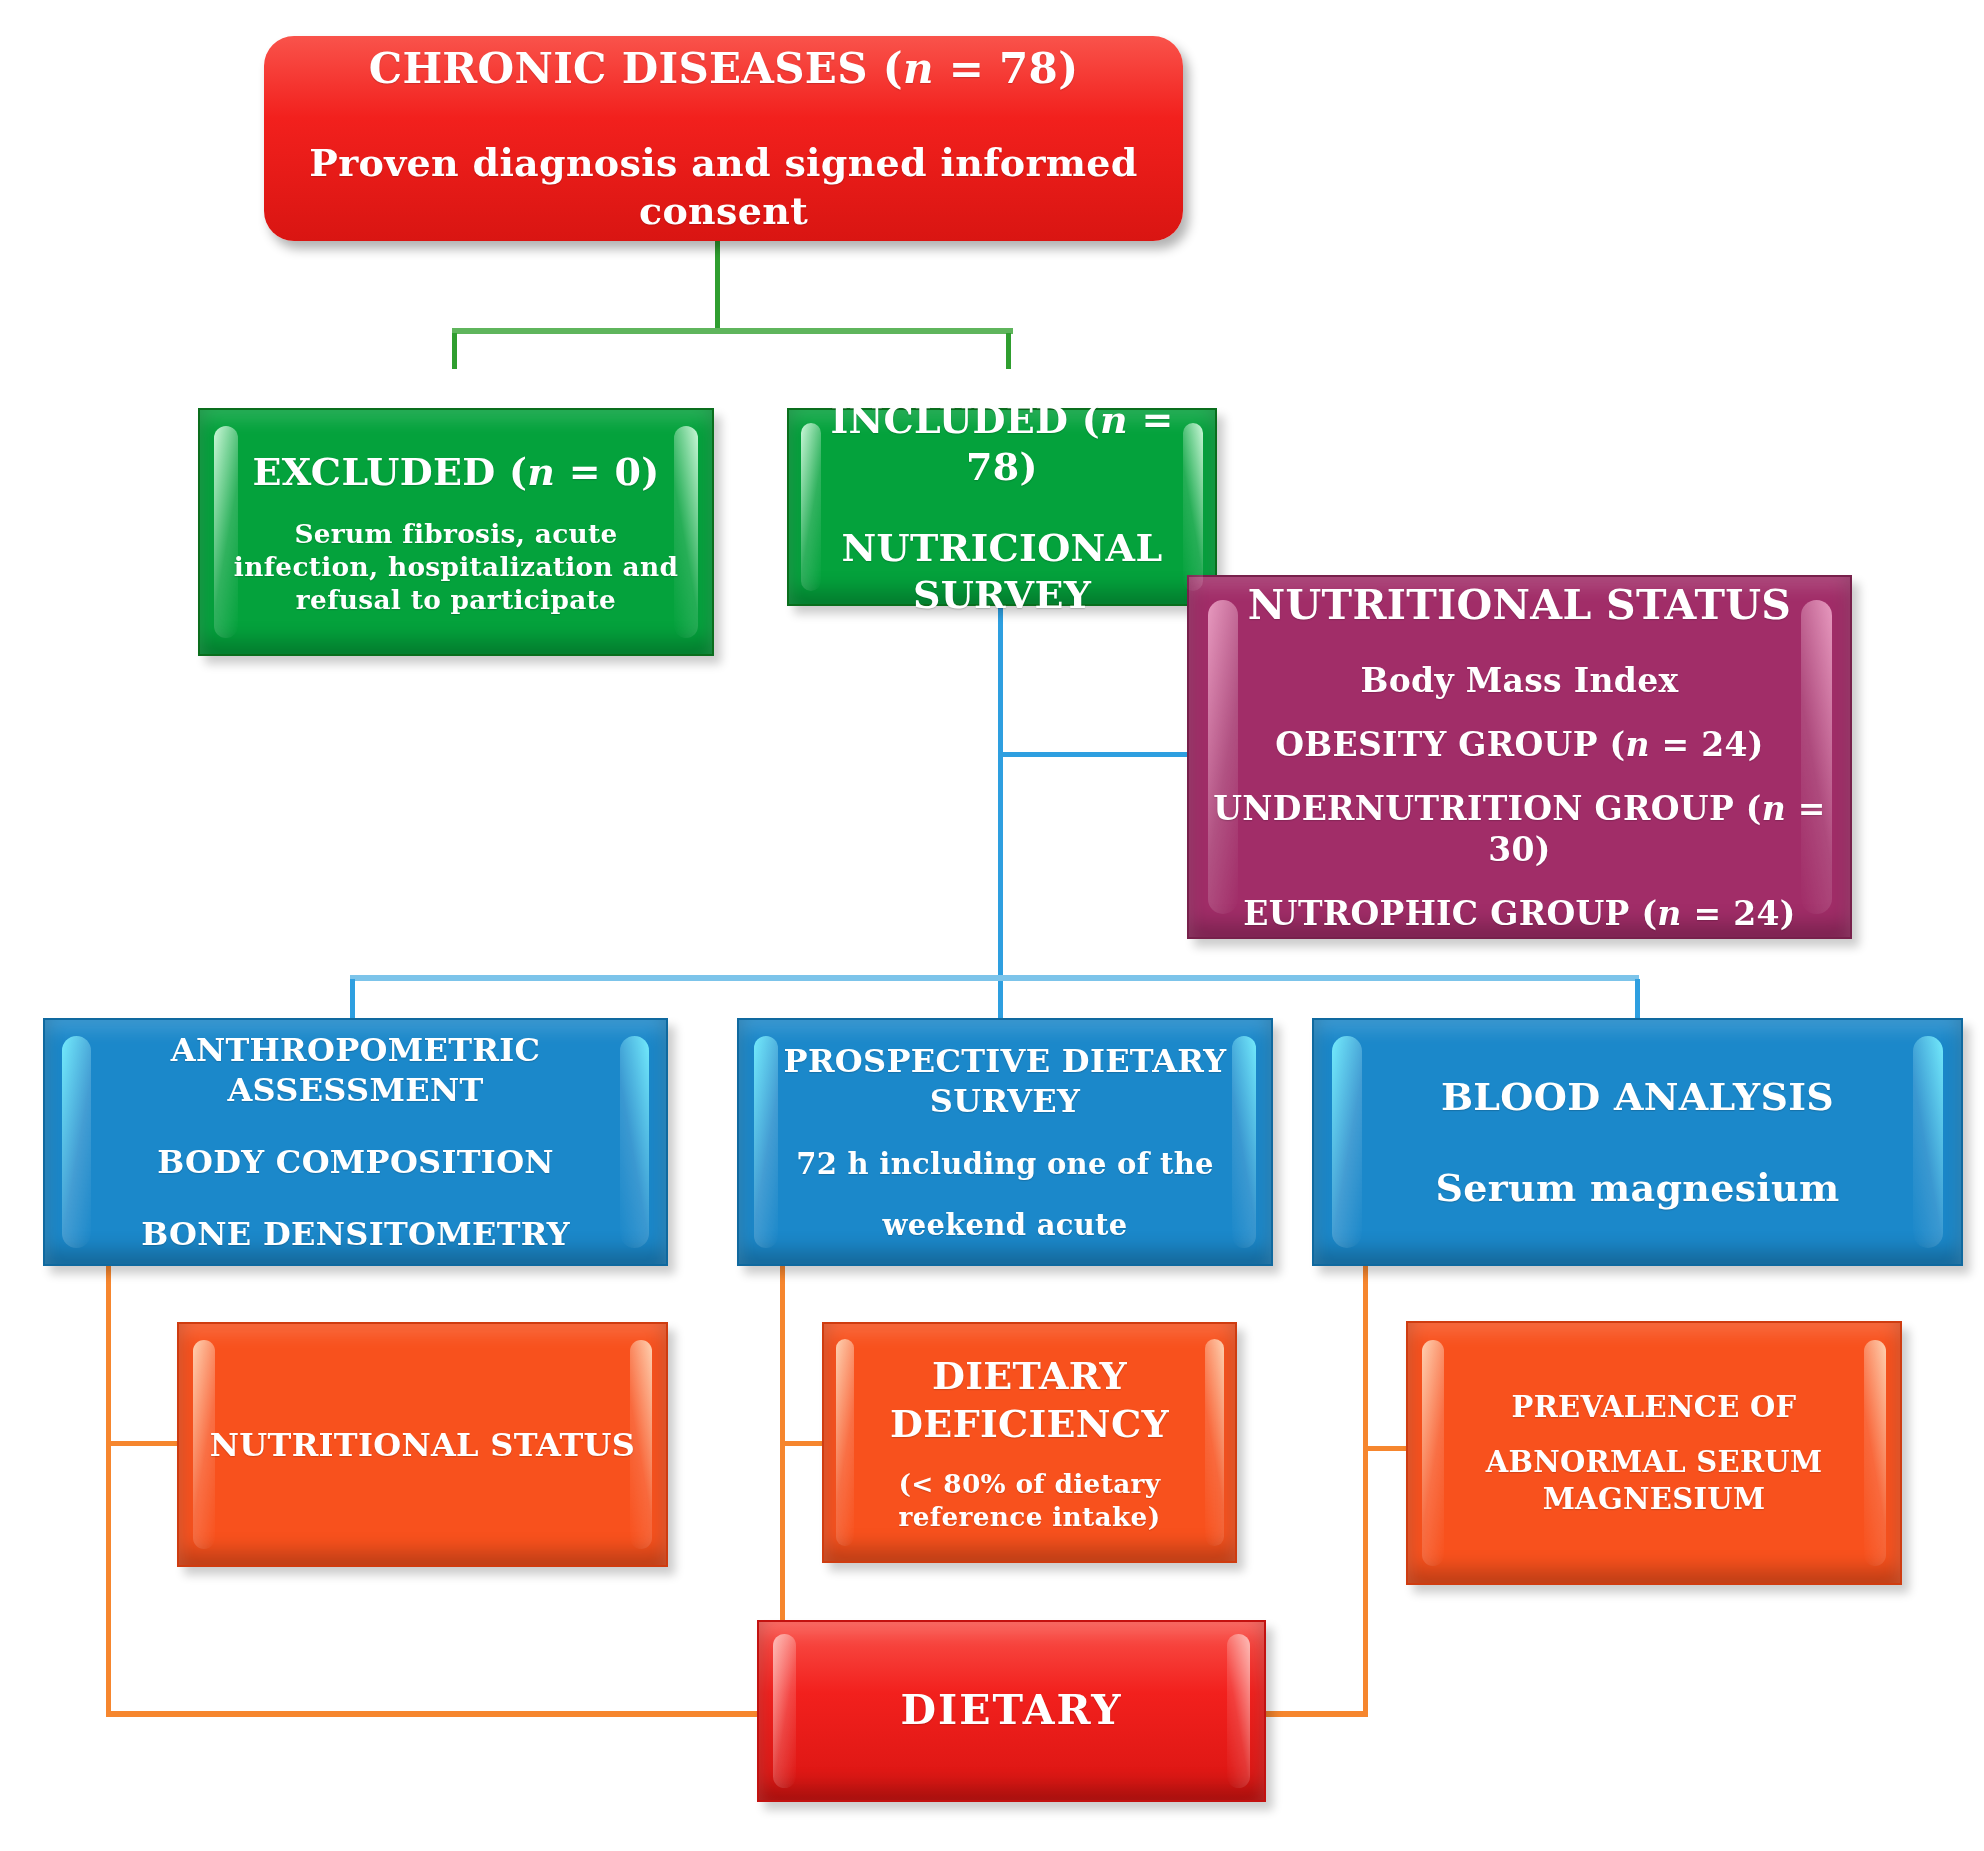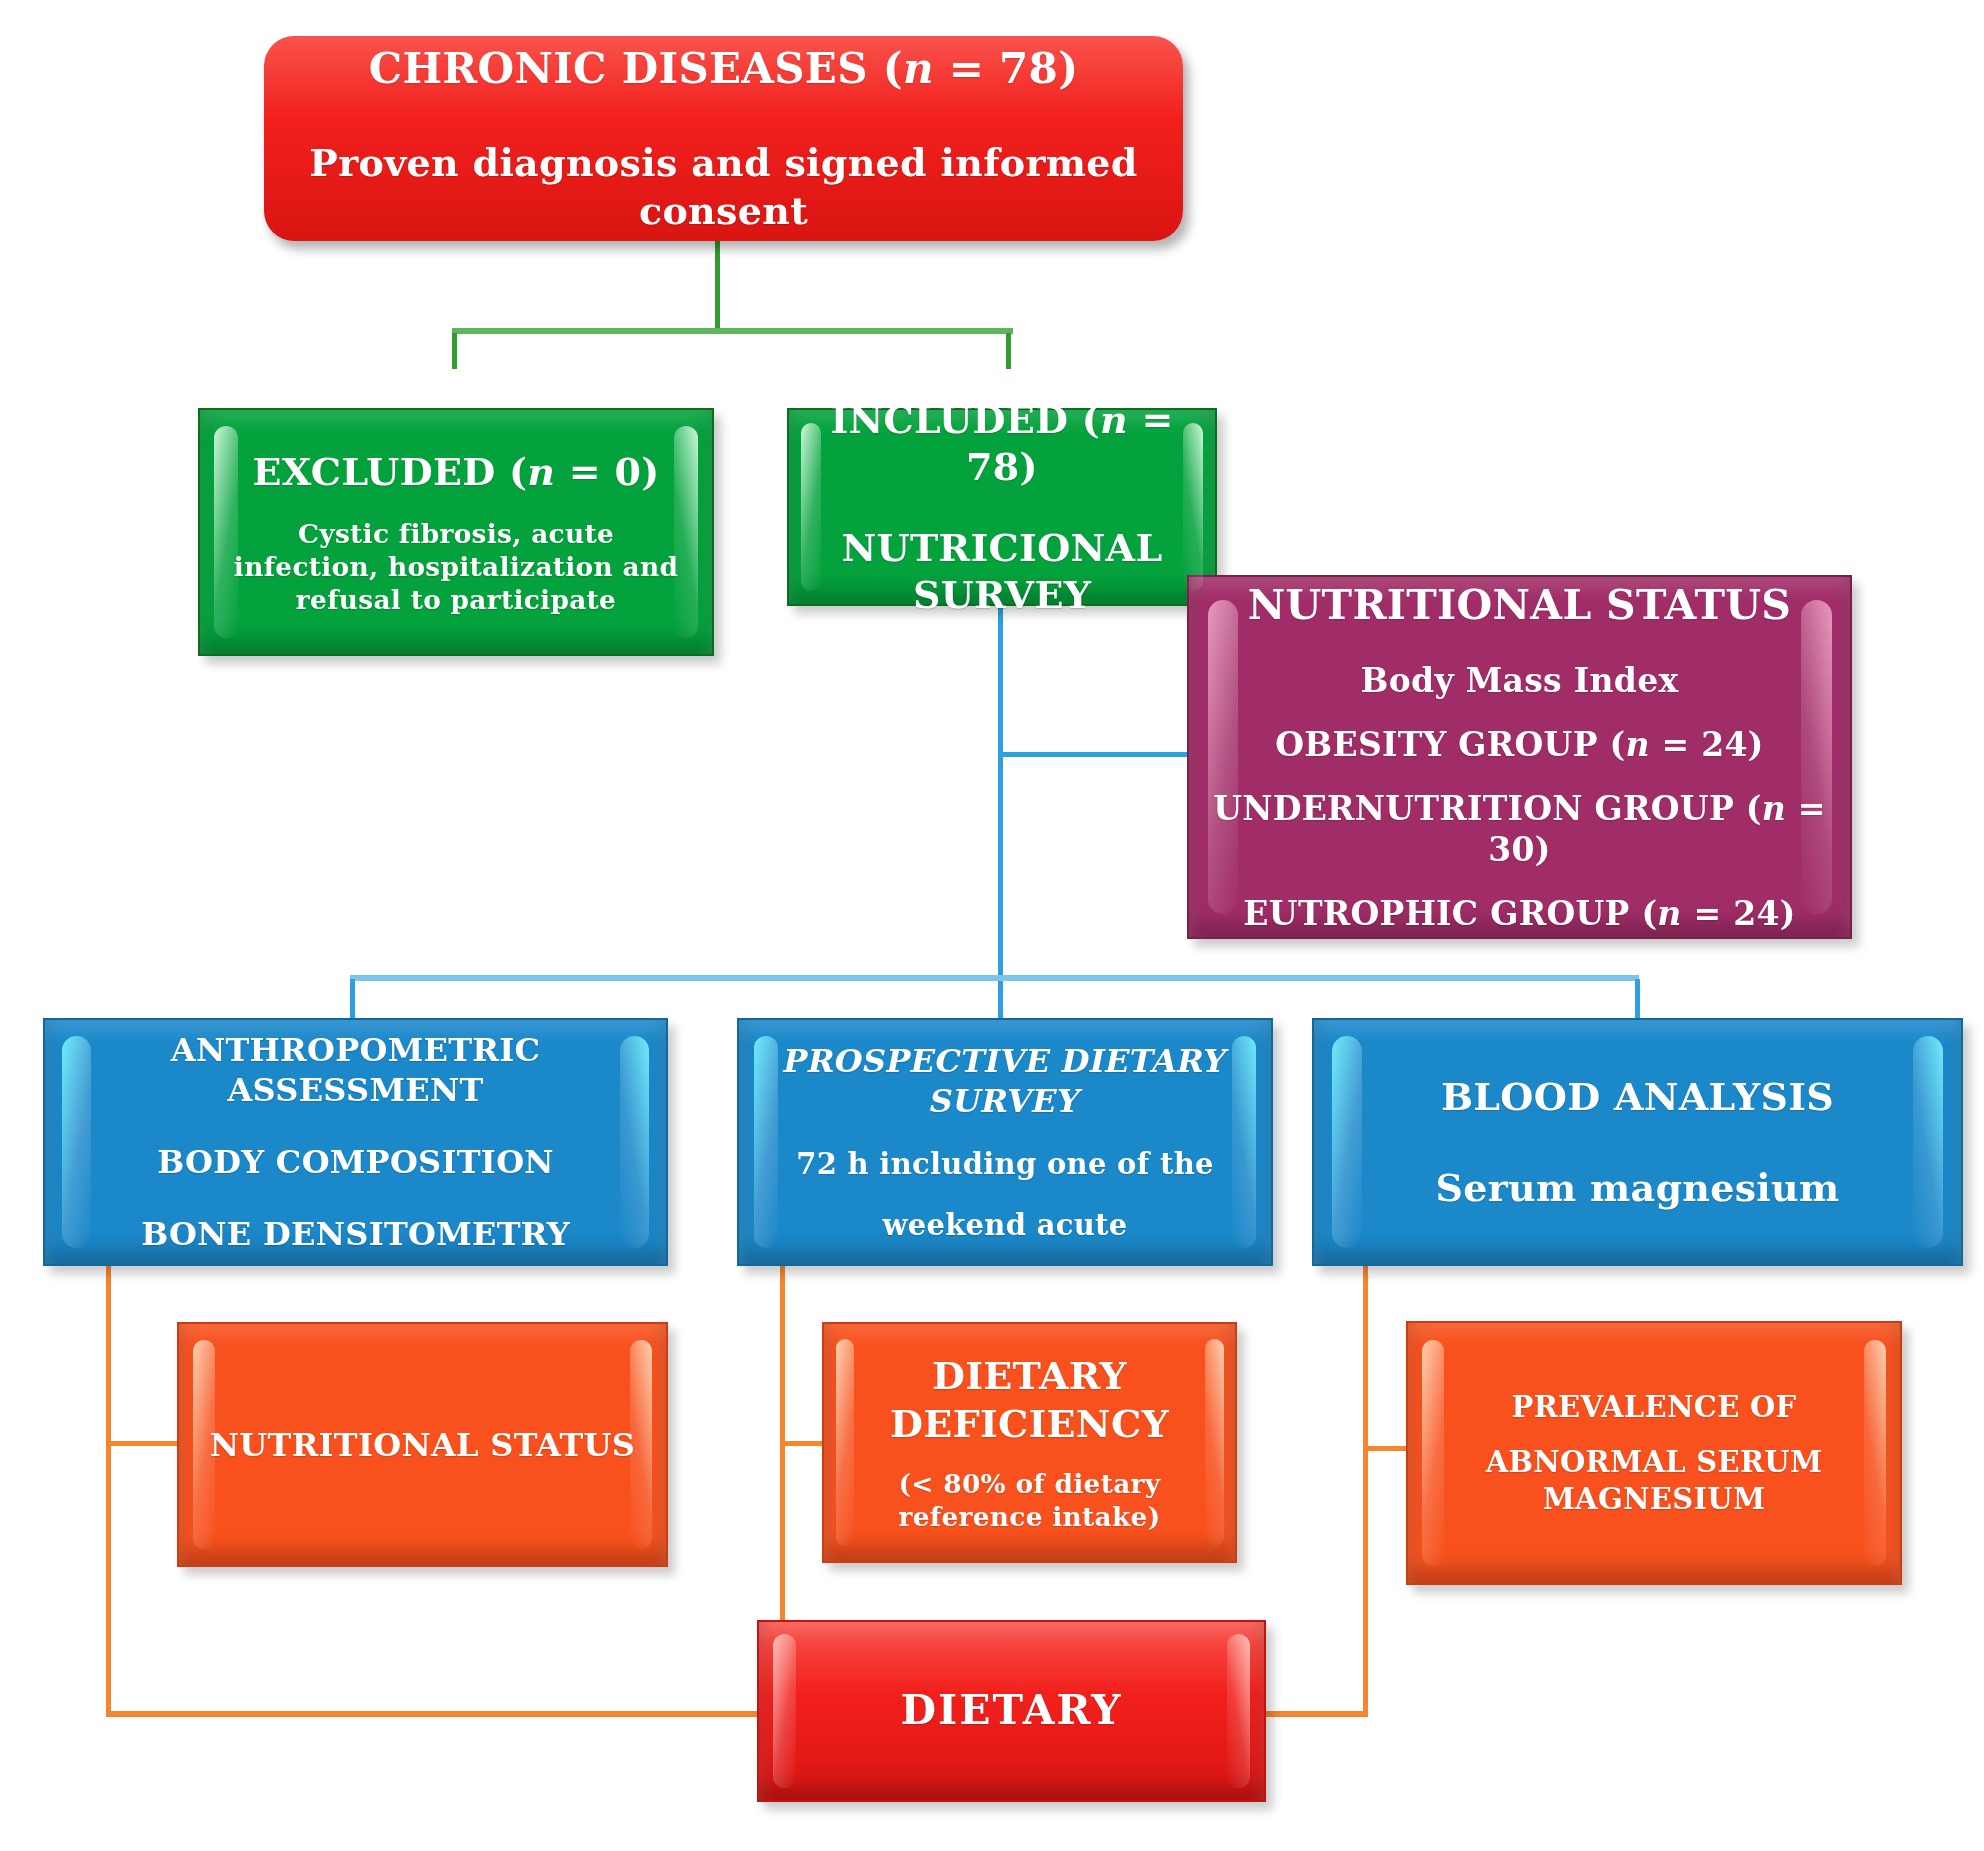--- a/index.html
+++ b/index.html
@@ -83,21 +83,21 @@
   <div class="hline lo" style="left:1363px;top:1446px;width:46px;"></div>
   <div class="hline lo thick" style="left:1263px;top:1711px;width:105px;"></div>
 
   <div class="box theme-red rounded" style="left:264px;top:36px;width:919px;height:205px;gap:44px;">
     <div class="line-text fs64">CHRONIC DISEASES (<i>n</i> = 78)</div>
     <div class="line-text fs46">Proven diagnosis and signed informed consent</div>
   </div>
 
   <div class="box theme-green frame" style="left:198px;top:367px;width:516px;height:248px;gap:21px;">
     <div class="line-text fs46">EXCLUDED (<i>n</i> = 0)</div>
-    <div class="line-text fs40" style="max-width:463px;">Cystic fibrosis, acute infection, hospitalization and refusal to participate</div>
+    <div class="line-text fs40" style="max-width:463px;">Serum fibrosis, acute infection, hospitalization and refusal to participate</div>
   </div>
 
   <div class="box theme-green frame" style="left:787px;top:367px;width:430px;height:198px;gap:33px;">
     <div class="line-text fs46">INCLUDED (<i>n</i> = 78)</div>
     <div class="line-text fs46">NUTRICIONAL SURVEY</div>
   </div>
 
   <div class="box theme-purple frame" style="left:1187px;top:575px;width:665px;height:364px;gap:22.5px;">
     <div class="line-text fs62" style="margin-bottom:6.6px;">NUTRITIONAL STATUS</div>
     <div class="line-text fs50">Body Mass Index</div>
@@ -106,21 +106,21 @@
     <div class="line-text fs50">EUTROPHIC GROUP (<i>n</i> = 24)</div>
   </div>
 
   <div class="box theme-blue frame" style="left:43px;top:1018px;width:625px;height:248px;gap:32px;">
     <div class="line-text fs48">ANTHROPOMETRIC ASSESSMENT</div>
     <div class="line-text fs48">BODY COMPOSITION</div>
     <div class="line-text fs48">BONE DENSITOMETRY</div>
   </div>
 
   <div class="box theme-blue frame" style="left:737px;top:1018px;width:536px;height:248px;gap:25px;">
-    <div class="line-text fs48" style="max-width:463px;font-style:italic;">PROSPECTIVE DIETARY SURVEY</div>
+    <div class="line-text fs48" style="max-width:463px;">PROSPECTIVE DIETARY SURVEY</div>
     <div class="line-text fs44">72 h including one of the</div>
     <div class="line-text fs44">weekend acute</div>
   </div>
 
   <div class="box theme-blue frame" style="left:1312px;top:1018px;width:651px;height:248px;gap:44px;">
     <div class="line-text fs46">BLOOD ANALYSIS</div>
     <div class="line-text fs46">Serum magnesium</div>
   </div>
 
   <div class="box theme-orange frame" style="left:177px;top:1322px;width:491px;height:245px;">

